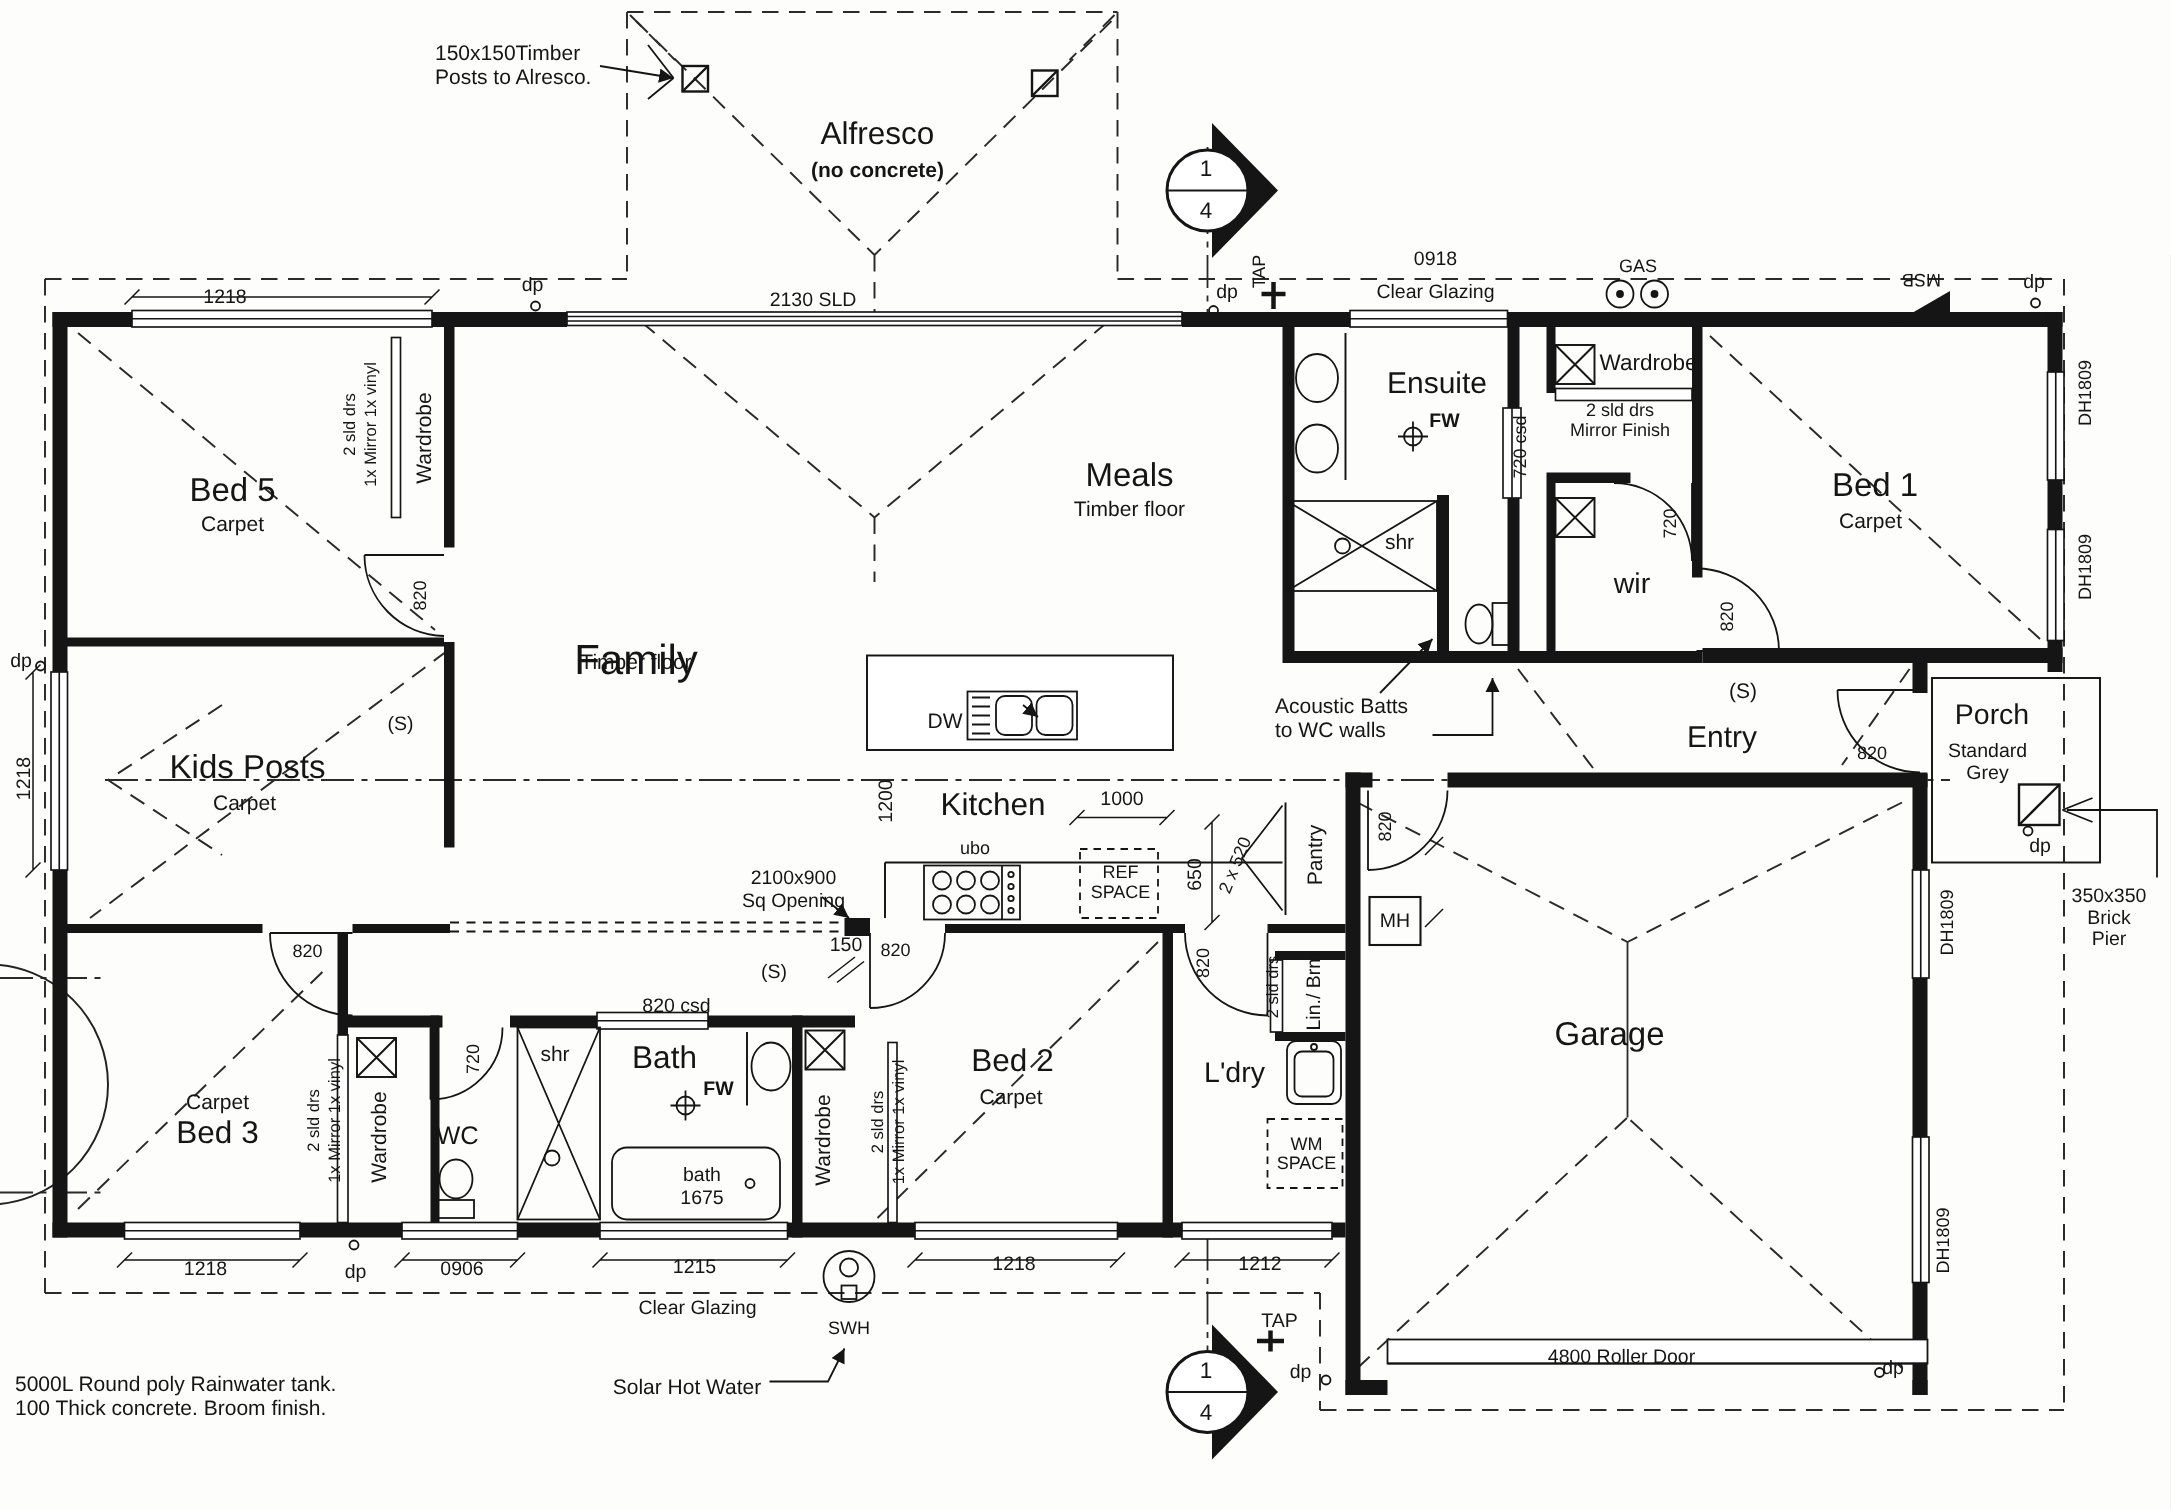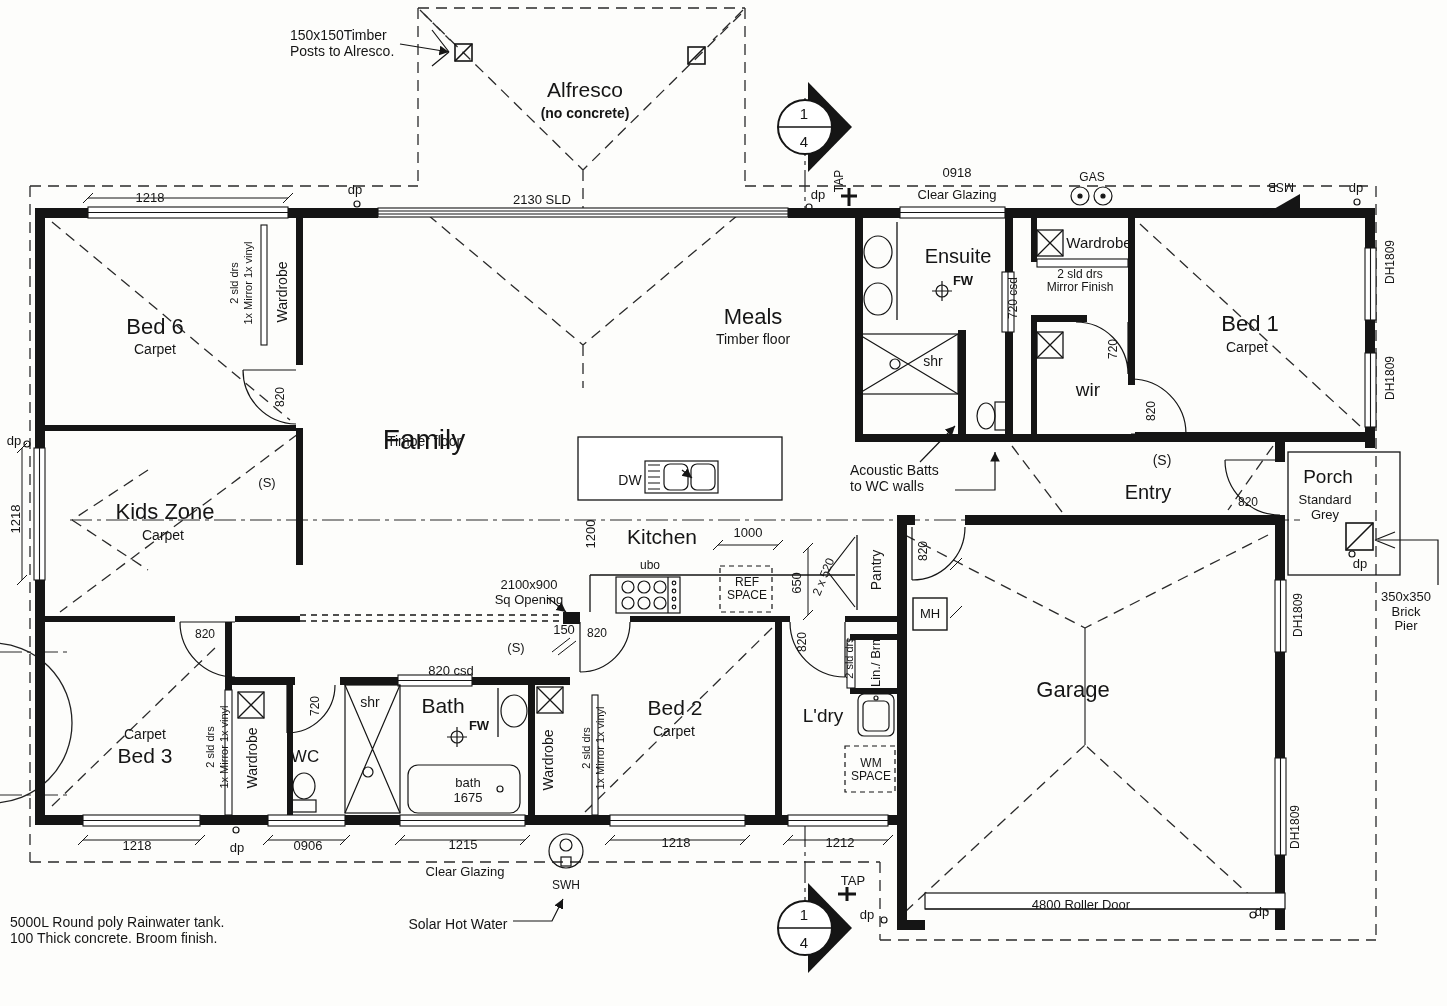--- a/index.html
+++ b/index.html
@@ -384,24 +384,24 @@
       <span class="lbl" style="left: 10px; top: 931px; font-size: 14px; transform: translate(0px, -50%); text-align: left;">5000L Round poly Rainwater tank.
 100 Thick concrete. Broom finish.</span>
       <span class="lbl" style="left: 145px; top: 712px; font-size: 21px; transform: translate(-50%, -50%); margin-top: 44px;">Bed 3</span>
       <span class="lbl" style="left: 145px; top: 735px; font-size: 14px; transform: translate(-50%, -50%);">Carpet</span>
       <span class="lbl" style="left: 210px; top: 747px; font-size: 11px; transform: translate(-50%, -50%) rotate(-90deg);">2 sld drs</span>
       <span class="lbl" style="left: 224px; top: 747px; font-size: 11px; transform: translate(-50%, -50%) rotate(-90deg);">1x Mirror 1x vinyl</span>
       <span class="lbl" style="left: 253px; top: 758px; font-size: 14px; transform: translate(-50%, -50%) rotate(-90deg);">Wardrobe</span>
       <span class="lbl" style="left: 205px; top: 635px; font-size: 12px; transform: translate(-50%, -50%);">820</span>
       <span class="lbl" style="left: 14px; top: 441px; font-size: 13px; transform: translate(-50%, -50%);">dp</span>
       <span class="lbl" style="left: 16px; top: 519px; font-size: 13px; transform: translate(-50%, -50%) rotate(-90deg);">1218</span>
-      <span class="lbl" style="left: 165px; top: 512px; font-size: 22px; transform: translate(-50%, -50%);">Kids Zone</span>
+      <span class="lbl" style="left: 165px; top: 512px; font-size: 22px; transform: translate(-50%, -50%);">Kids Posts</span>
       <span class="lbl" style="left: 163px; top: 536px; font-size: 14px; transform: translate(-50%, -50%);">Carpet</span>
       <span class="lbl" style="left: 267px; top: 483px; font-size: 13px; transform: translate(-50%, -50%);">(S)</span>
-      <span class="lbl" style="left: 155px; top: 327px; font-size: 22px; transform: translate(-50%, -50%);">Bed 6</span>
+      <span class="lbl" style="left: 155px; top: 327px; font-size: 22px; transform: translate(-50%, -50%);">Bed 5</span>
       <span class="lbl" style="left: 155px; top: 350px; font-size: 14px; transform: translate(-50%, -50%);">Carpet</span>
       <span class="lbl" style="left: 234px; top: 283px; font-size: 11px; transform: translate(-50%, -50%) rotate(-90deg);">2 sld drs</span>
       <span class="lbl" style="left: 248px; top: 283px; font-size: 11px; transform: translate(-50%, -50%) rotate(-90deg);">1x Mirror 1x vinyl</span>
       <span class="lbl" style="left: 283px; top: 292px; font-size: 14px; transform: translate(-50%, -50%) rotate(-90deg);">Wardrobe</span>
       <span class="lbl" style="left: 281px; top: 397px; font-size: 12px; transform: translate(-50%, -50%) rotate(-90deg);">820</span>
       <span class="lbl" style="left: 424px; top: 440px; font-size: 28px; transform: translate(-50%, -50%);">Family</span>
       <span class="lbl" style="left: 424px; top: 442px; font-size: 14px; transform: translate(-50%, -50%);">Timber floor</span>
       <span class="lbl" style="left: 753px; top: 317px; font-size: 22px; transform: translate(-50%, -50%);">Meals</span>
       <span class="lbl" style="left: 753px; top: 340px; font-size: 14px; transform: translate(-50%, -50%);">Timber floor</span>
       <span class="lbl" style="left: 630px; top: 481px; font-size: 14px; transform: translate(-50%, -50%);">DW</span>

